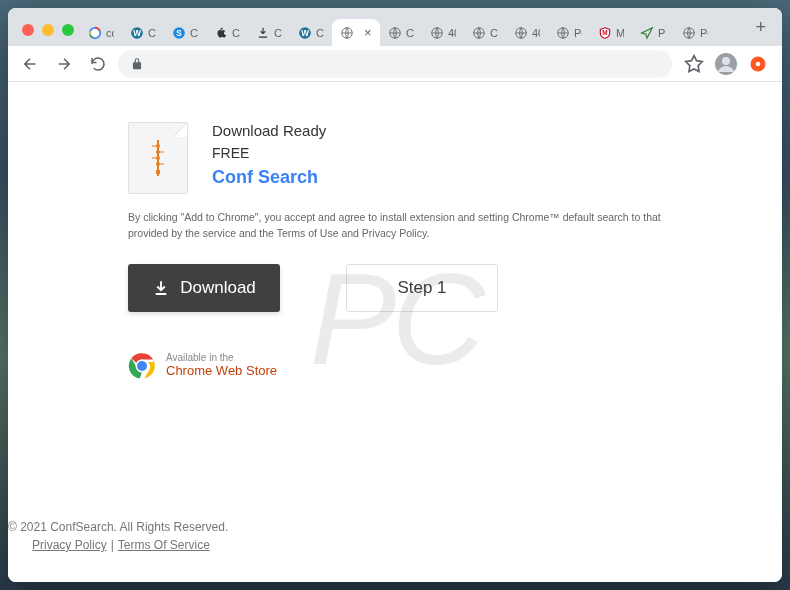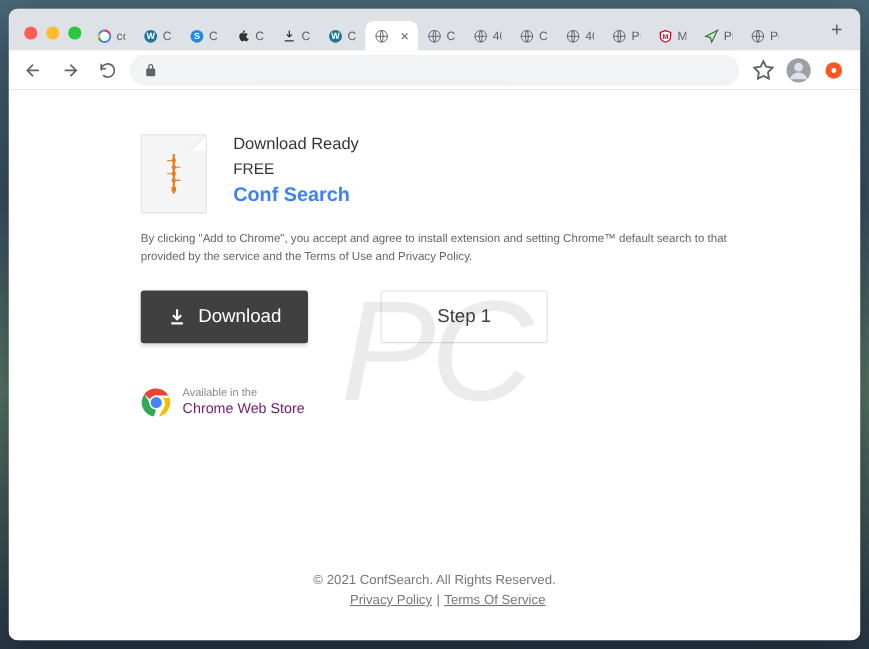--- a/index.html
+++ b/index.html
@@ -52,23 +52,23 @@
 .buttons { padding: 22px 0 0 120px; display: flex; gap: 18px; }
 .btn { width: 152px; height: 48px; display: flex; align-items: center; justify-content: center; gap: 10px; font-size: 17px; border-radius: 3px; cursor: pointer; }
 .btn.download { background: #404040; color: #fff; box-shadow: 0 2px 4px rgba(0,0,0,0.15); }
 .btn.download svg { width: 18px; height: 18px; }
 .btn.step { background: #fff; color: #404040; border: 1px solid #e0e0e0; margin-left: 48px; }
 
 .store { padding: 40px 0 0 120px; display: flex; align-items: flex-start; gap: 10px; }
 .chromeicon { width: 28px; height: 28px; }
 .storetext { display: flex; flex-direction: column; }
 .st1 { font-size: 10px; color: #888; }
-.st2 { font-size: 13px; color: #701a75; }
-
-.footer { position: absolute; bottom: 30px; left: 0; right: 0; text-align: center; font-size: 12px; color: #777; }
+.st2 { font-size: 13px; color: #c2410c; }
+
+.footer { position: absolute; bottom: 30px; left: 0; right: 0; text-align: left; font-size: 12px; color: #777; }
 .footer .links { margin-top: 4px; padding-left: 24px; }
 .footer a { color: #777; text-decoration: underline; cursor: pointer; }
 .footer .sep { margin: 0 4px; }
 
 
 .fv-globe { fill: none; stroke: #5f6368; stroke-width: 1.5; }
 </style>
 </head>
 <body>
 

